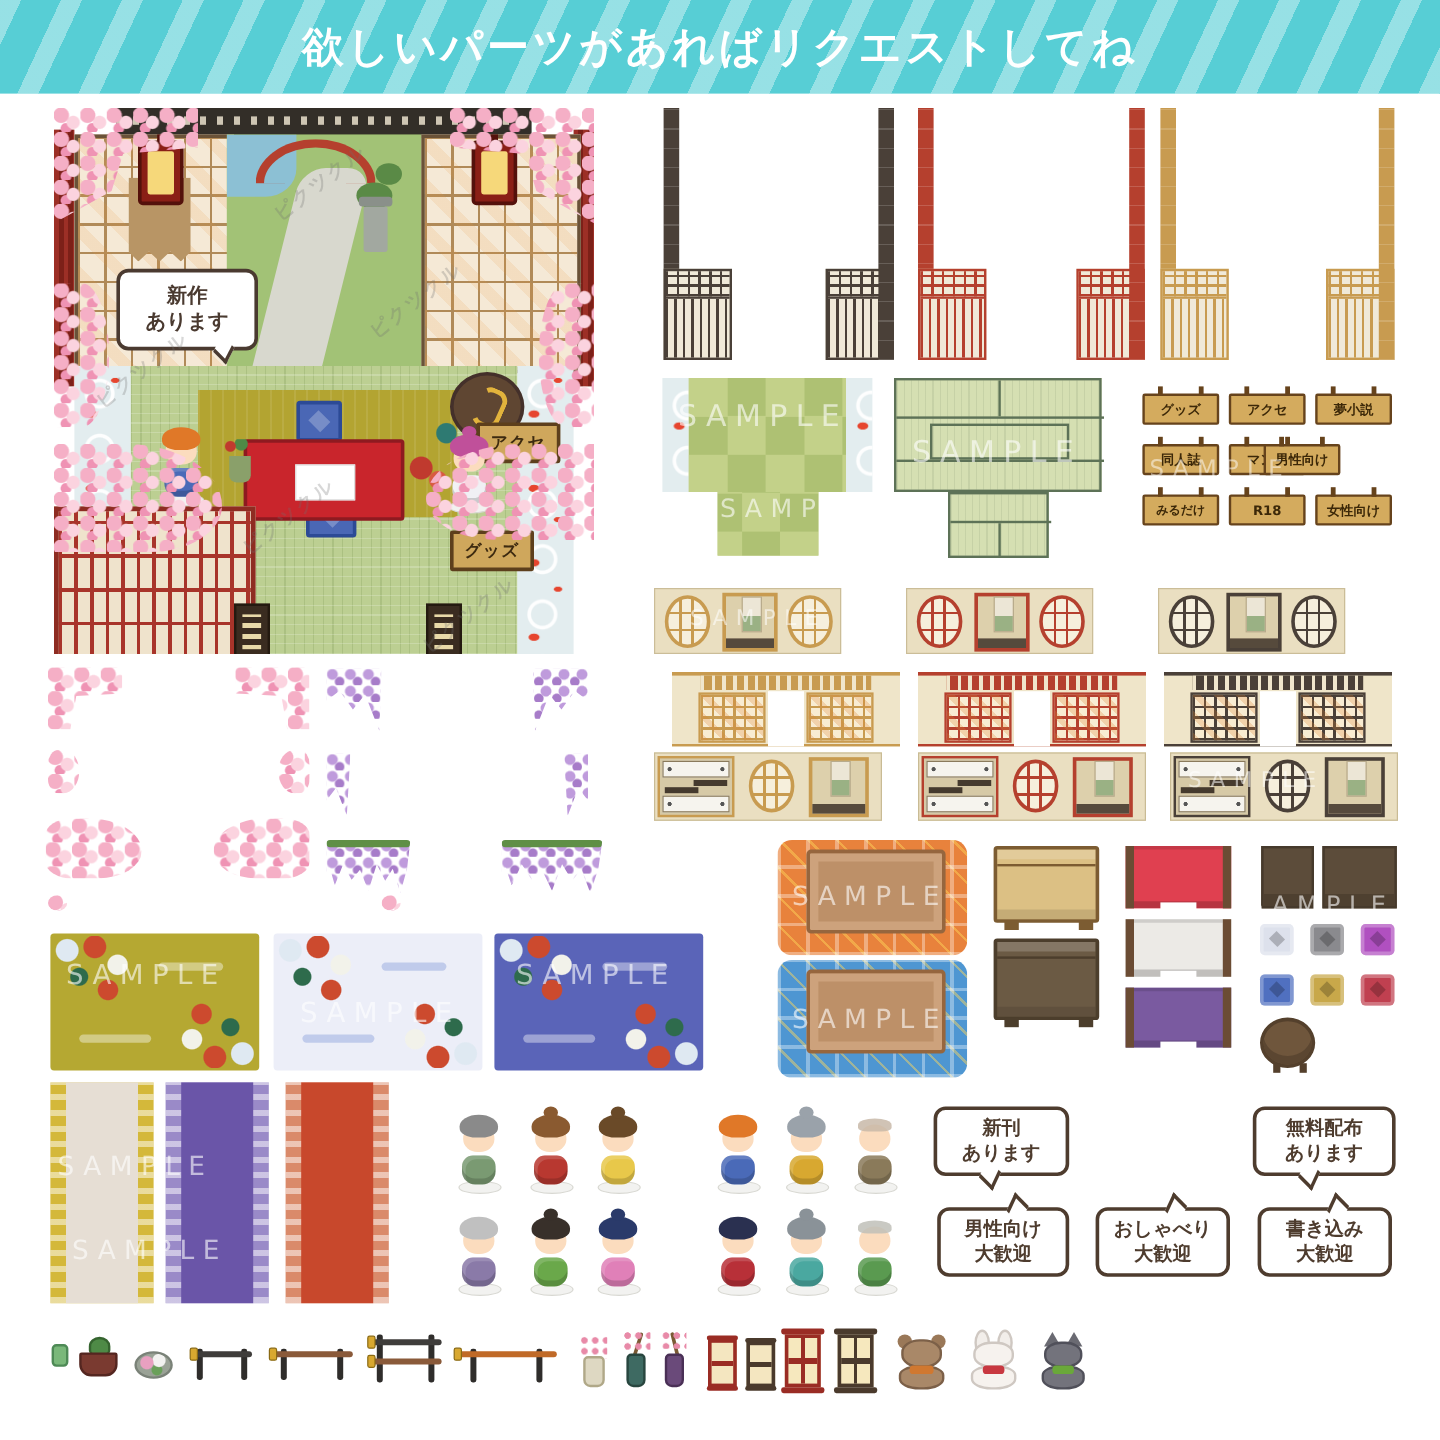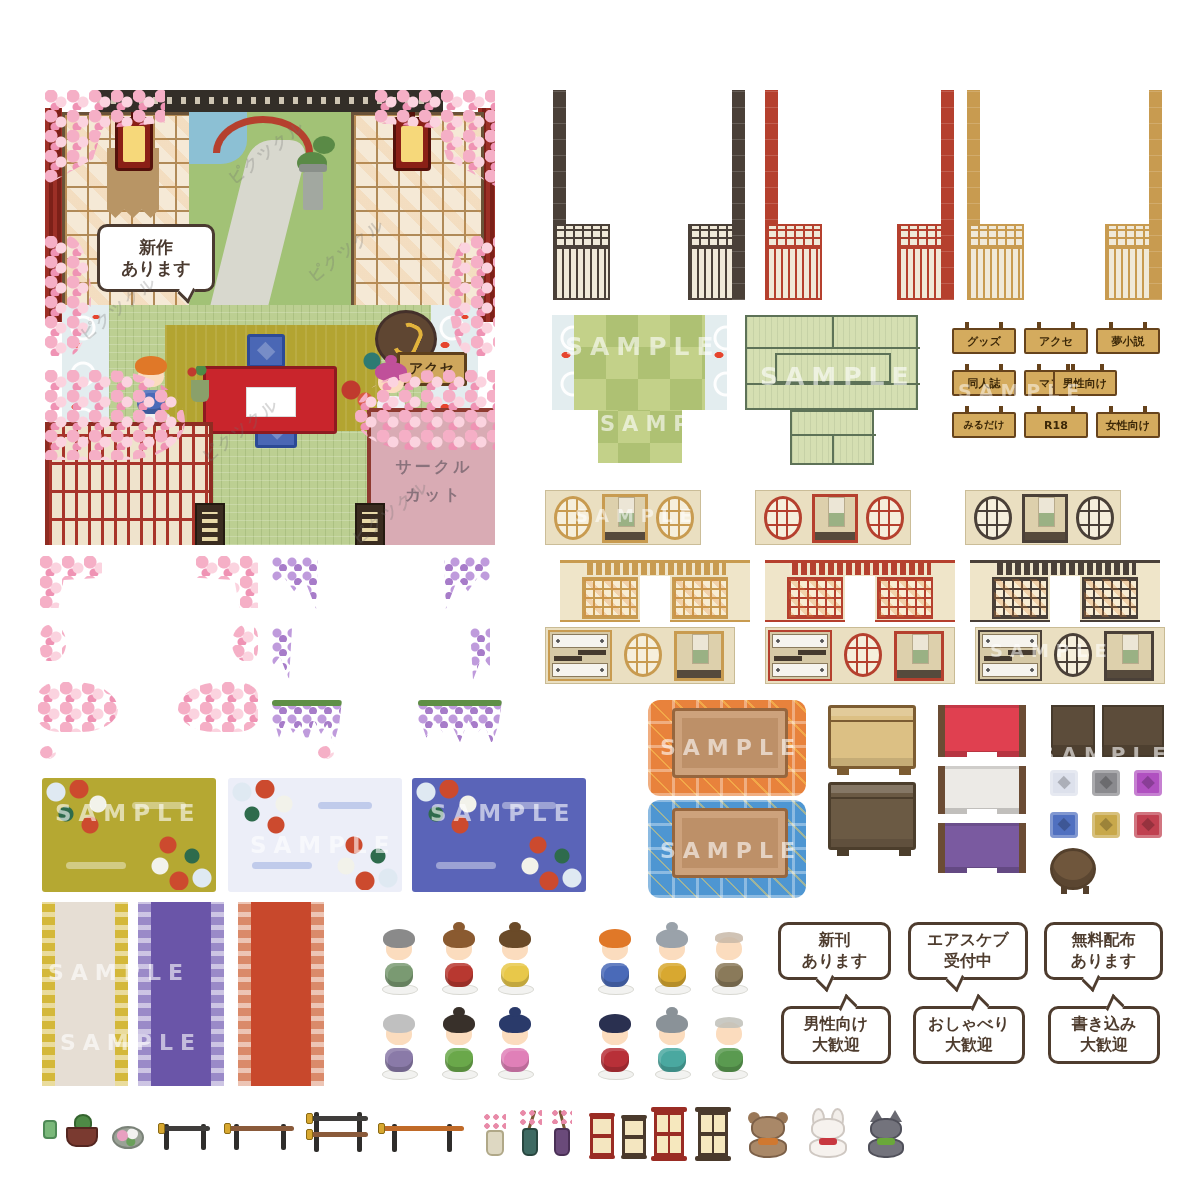--- a/index.html
+++ b/index.html
@@ -6,21 +6,21 @@
   .canvas{position:relative;width:1200px;height:1200px;background:#fff;overflow:hidden}
   .abs{position:absolute}
 
   
   .banner{left:0;top:0;width:1200px;height:78px;background:#57ced5;
     background-image:repeating-linear-gradient(115deg,rgba(255,255,255,.38) 0 16px,transparent 16px 46px);
     display:flex;align-items:center;justify-content:center}
   .banner-text{color:#fff;font-size:35px;font-weight:bold;letter-spacing:3px}
 
   
-  .wm{color:rgba(255,255,255,.6);font-weight:bold;font-size:25px;letter-spacing:7px;pointer-events:none;white-space:nowrap}
+  .wm{color:rgba(255,255,255,.6);font-weight:normal;font-size:25px;letter-spacing:7px;pointer-events:none;white-space:nowrap}
   .wmg{color:rgba(110,110,110,.28);font-weight:bold;font-size:16px;letter-spacing:2px;transform:rotate(-38deg);pointer-events:none;white-space:nowrap}
 
   
   .room{left:45px;top:90px;width:450px;height:455px;background:#fff;overflow:hidden}
   .rs-roof{background:#332e28;border-bottom:3px solid #201b15;
     background-image:repeating-linear-gradient(90deg,#cfc6b4 0 5px,transparent 5px 14px);
     background-size:100% 7px;background-repeat:no-repeat;background-position:0 7px}
   .rs-curtain{background:repeating-linear-gradient(90deg,#9c2f26 0 4px,#7c2018 4px 8px)}
   .rs-shoji{background:#f5e9d6;border:3px solid #6a5238;
     background-image:repeating-linear-gradient(45deg,rgba(232,150,60,.14) 0 10px,transparent 10px 26px),
@@ -209,20 +209,23 @@
   .p-head{border-radius:45%;box-sizing:border-box}
   .p-body{border-radius:40% 40% 45% 45%;box-sizing:border-box}
   .p-ear{border-radius:50%}
   .scarf{border-radius:3px}
 </style>
 </head>
 <body>
 
 <div class="canvas">
 
+  <header class="abs banner">
+    <div class="banner-text">欲しいパーツがあればリクエストしてね</div>
+  </header>
 
   <section class="abs room">
     <div class="abs rs-roof" style="left:52px;top:0;width:346px;height:22px"></div>
     <div class="abs rs-curtain" style="left:0;top:18px;width:17px;height:214px"></div>
     <div class="abs rs-curtain" style="left:433px;top:18px;width:17px;height:214px"></div>
     <div class="abs rs-shoji" style="left:17px;top:22px;width:127px;height:193px"></div>
     <div class="abs rs-shoji" style="left:306px;top:22px;width:127px;height:193px"></div>
     <div class="abs rs-garden" style="left:144px;top:22px;width:162px;height:193px;overflow:hidden">
       <div class="abs rs-pond" style="left:0;top:0;width:58px;height:52px"></div>
       <div class="abs rs-path" style="left:42px;top:28px;width:58px;height:165px"></div>
@@ -265,24 +268,20 @@
       <div class="ch-base"></div>
       <div class="ch-body"></div>
       <div class="ch-head"></div>
       <div class="ch-hair"></div>
     </div>
     <div class="abs rs-bubble" style="left:52px;top:134px;width:112px;height:62px">
       <span>新作</span>
       <span>あります</span>
     </div>
     <div class="abs rs-shop-lattice" style="left:0;top:332px;width:160px;height:123px"></div>
-    <div class="abs rs-circle" style="left:322px;top:318px;width:126px;height:137px">
-      <span>サークル</span>
-      <span>カット</span>
-    </div>
     <div class="abs rs-standlamp" style="left:150px;top:413px;width:26px;height:42px"></div>
     <div class="abs rs-standlamp" style="left:310px;top:413px;width:26px;height:42px"></div>
     <div class="abs sak" style="left:0;top:0;width:120px;height:96px;clip-path:polygon(0 0,100% 0,100% 34%,48% 40%,40% 72%,0 100%)"></div>
     <div class="abs sak" style="left:330px;top:0;width:120px;height:96px;clip-path:polygon(0 0,100% 0,100% 100%,60% 72%,52% 40%,0 34%)"></div>
     <div class="abs sak" style="left:0;top:146px;width:46px;height:120px;border-radius:0 50% 50% 0"></div>
     <div class="abs sak" style="left:404px;top:146px;width:46px;height:120px;border-radius:50% 0 0 50%"></div>
     <div class="abs sak" style="left:0;top:280px;width:140px;height:90px;border-radius:0 60% 45% 0"></div>
     <div class="abs sak" style="left:310px;top:280px;width:140px;height:80px;border-radius:60% 0 0 45%"></div>
     <div class="abs wmg" style="left:28px;top:208px">ピクツクル</div>
     <div class="abs wmg" style="left:150px;top:330px">ピクツクル</div>
@@ -582,24 +581,20 @@
       <div class="ch-base"></div>
       <div class="ch-body"></div>
       <div class="ch-head"></div>
       <div class="ch-hair"></div>
     </div>
 
   <div class="abs bub tail-b" style="left:778px;top:922px;width:113px;height:58px">
     <span>新刊</span>
     <span>あります</span>
   </div>
-  <div class="abs bub tail-b" style="left:908px;top:922px;width:120px;height:58px">
-    <span>エアスケブ</span>
-    <span>受付中</span>
-  </div>
   <div class="abs bub tail-b" style="left:1044px;top:922px;width:119px;height:58px">
     <span>無料配布</span>
     <span>あります</span>
   </div>
   <div class="abs bub tail-t" style="left:781px;top:1006px;width:110px;height:58px">
     <span>男性向け</span>
     <span>大歓迎</span>
   </div>
   <div class="abs bub tail-t" style="left:913px;top:1006px;width:112px;height:58px">
     <span>おしゃべり</span>

